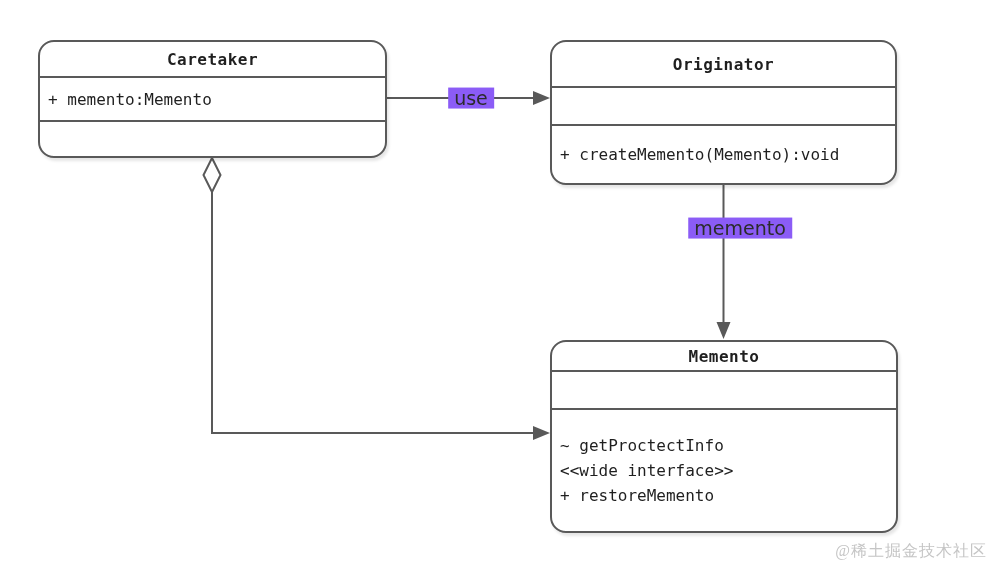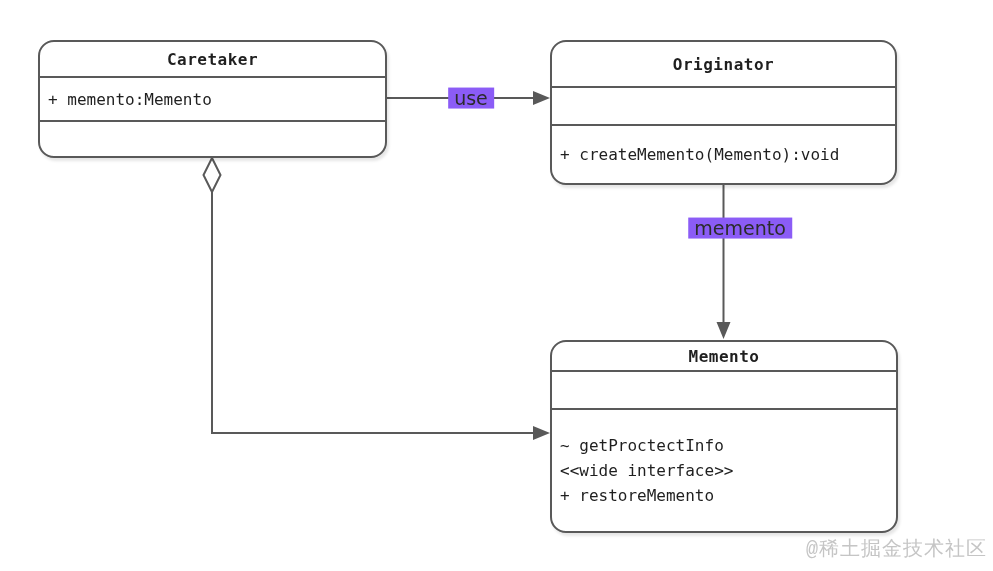--- a/index.html
+++ b/index.html
@@ -95,22 +95,22 @@
     color: #2b2b2b;
     line-height: 1.1;
     margin-left: 16px;
   }
   .use-label    { left: 455px; top: 98px; }
   .create-label { left: 724px; top: 228px; }
   .watermark {
     position: absolute;
     right: 6px;
     bottom: 9px;
-    font-family: Liberation Mono, monospace;
-    font-size: 20px;
+    font-family: Liberation Serif, serif;
+    font-size: 16px;
     color: #c5c5c5;
     letter-spacing: 1px;
   }
 </style>
 </head>
 <body>
 
 <div class="canvas">
 
   <svg class="connectors" viewBox="0 0 993 571" xmlns="http://www.w3.org/2000/svg">

